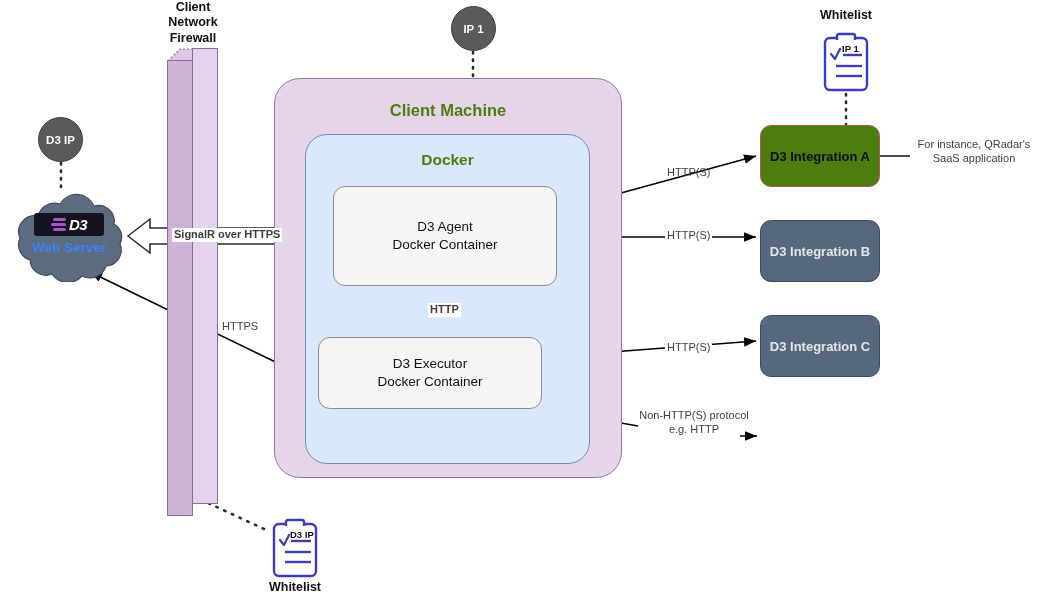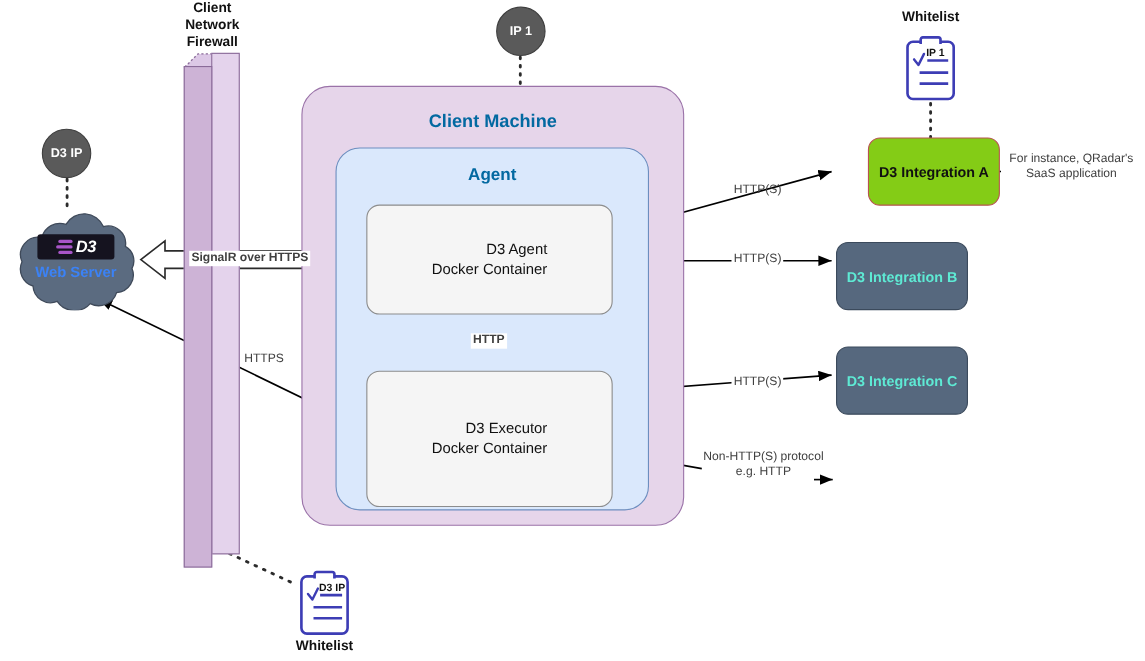--- a/index.html
+++ b/index.html
@@ -18,40 +18,40 @@
   .zone-client{
     left:274px;top:78px;width:348px;height:400px;
     background:#e6d5ea;border:1.6px solid #9a72a8;border-radius:26px;
   }
   .zone-docker{
     left:305px;top:134px;width:285px;height:330px;
     background:#dae8fc;border:1.4px solid #6c8ebf;border-radius:22px;
   }
   .zone-title{
     position:absolute;left:0;right:0;text-align:center;
-    font-weight:bold;color:#0369a1;
+    font-weight:bold;color:#4d7c0f;
   }
   .zone-client .zone-title{top:22px;font-size:16.5px;}
   .zone-docker .zone-title{top:16px;font-size:15.5px;}
 
   
   .dbox{
     background:#f5f5f5;border:1.3px solid #8c8c8c;border-radius:12px;
-    font-size:13.5px;color:#111;line-height:1.35;text-align:right;
+    font-size:13.5px;color:#111;line-height:1.35;
   }
   .dbox-agent{left:333px;top:186px;width:224px;height:100px;}
-  .dbox-exec{left:333px;top:337px;width:224px;height:124px;}
+  .dbox-exec{left:318px;top:337px;width:224px;height:72px;}
 
   
   .integ{
     border-radius:11px;font-size:13px;font-weight:bold;
     width:120px;height:62px;
   }
-  .integ-pink{background:#84cc16;border:1.5px solid #b85450;color:#111;margin-left:29px;}
-  .integ-slate{background:#56687e;border:1.5px solid #3b4a5c;color:#5eead4;}
+  .integ-pink{background:#4d7c0f;border:1.5px solid #b85450;color:#111;}
+  .integ-slate{background:#56687e;border:1.5px solid #3b4a5c;color:#e5e5e5;}
   .integ-a{left:760px;top:125px;}
   .integ-b{left:760px;top:220px;}
   .integ-c{left:760px;top:315px;}
   .integ-d{left:760px;top:405px;}
 
   
   .cloud{left:8px;top:190px;width:122px;height:92px;}
   .cloud-label{
     position:absolute;left:0;right:0;top:50px;text-align:center;
     font-size:13.5px;font-weight:bold;color:#3b82f6;
@@ -191,21 +191,21 @@
       <span>Network</span><br>
       <span>Firewall</span>
     </div>
   </div>
 
   <div class="node zone-client">
     <div class="zone-title">Client Machine</div>
   </div>
 
   <div class="node zone-docker">
-    <div class="zone-title">Agent</div>
+    <div class="zone-title">Docker</div>
   </div>
 
   <div class="node ctr dbox dbox-agent">
     <div>
       <div>D3 Agent</div>
       <div>Docker Container</div>
     </div>
   </div>
 
   <div class="node ctr dbox dbox-exec">

